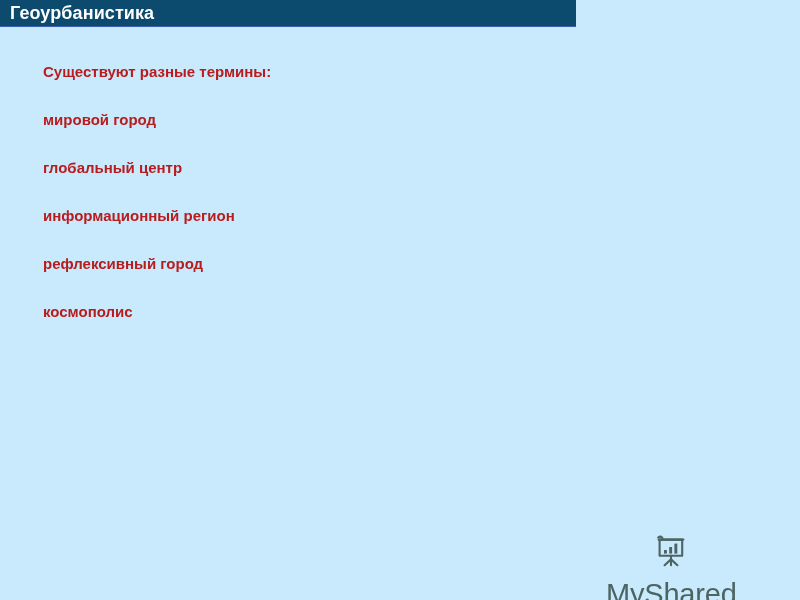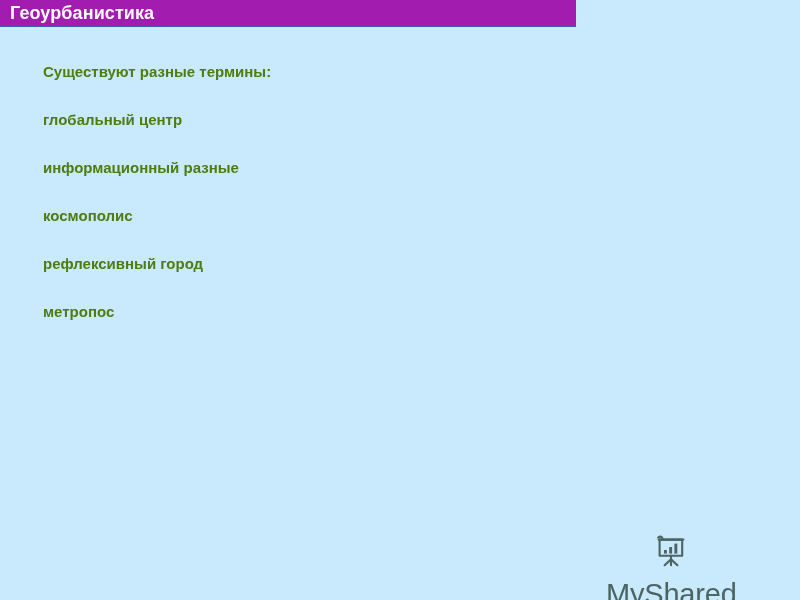--- a/index.html
+++ b/index.html
@@ -22,21 +22,21 @@
     background: #c9e9fd;
   }
 
   
   #title-bar {
     position: absolute;
     left: 0;
     top: 0;
     width: 576px;
     height: 27px;
-    background: #a21caf;
+    background: #0c4a6e;
     border-bottom: 1px solid #3a5fb0;
     box-sizing: border-box;
     display: flex;
     align-items: center;
   }
   #title-text {
     color: #ffffff;
     font-size: 18px;
     font-weight: bold;
     line-height: 1;
@@ -46,21 +46,21 @@
   }
 
   
   #body-list {
     position: absolute;
     left: 43px;
     top: 47px;
     width: 520px;
   }
   .body-line {
-    color: #4d7c0f;
+    color: #b91c1c;
     font-size: 15px;
     font-weight: bold;
     line-height: 1;
     height: 48px;
     display: flex;
     align-items: center;
     white-space: nowrap;
   }
 
   
@@ -92,25 +92,25 @@
 <body>
 
 <div id="slide">
 
   <div id="title-bar">
     <span id="title-text">Геоурбанистика</span>
   </div>
 
   <div id="body-list">
     <div class="body-line">Существуют разные термины:</div>
+    <div class="body-line">мировой город</div>
     <div class="body-line">глобальный центр</div>
-    <div class="body-line">информационный разные</div>
+    <div class="body-line">информационный регион</div>
+    <div class="body-line">рефлексивный город</div>
     <div class="body-line">космополис</div>
-    <div class="body-line">рефлексивный город</div>
-    <div class="body-line">метропос</div>
   </div>
 
   <div id="watermark">
     <svg id="watermark-icon" viewBox="0 0 40 40">
       <g fill="none" stroke="#4c6462" stroke-width="2.1" stroke-linecap="round" stroke-linejoin="round">
 
         <path d="M7.2 6.5 q2.6 -2.0 4.2 0.6"></path>
 
         <rect x="8.6" y="8.6" width="22.6" height="16.2"></rect>
 

